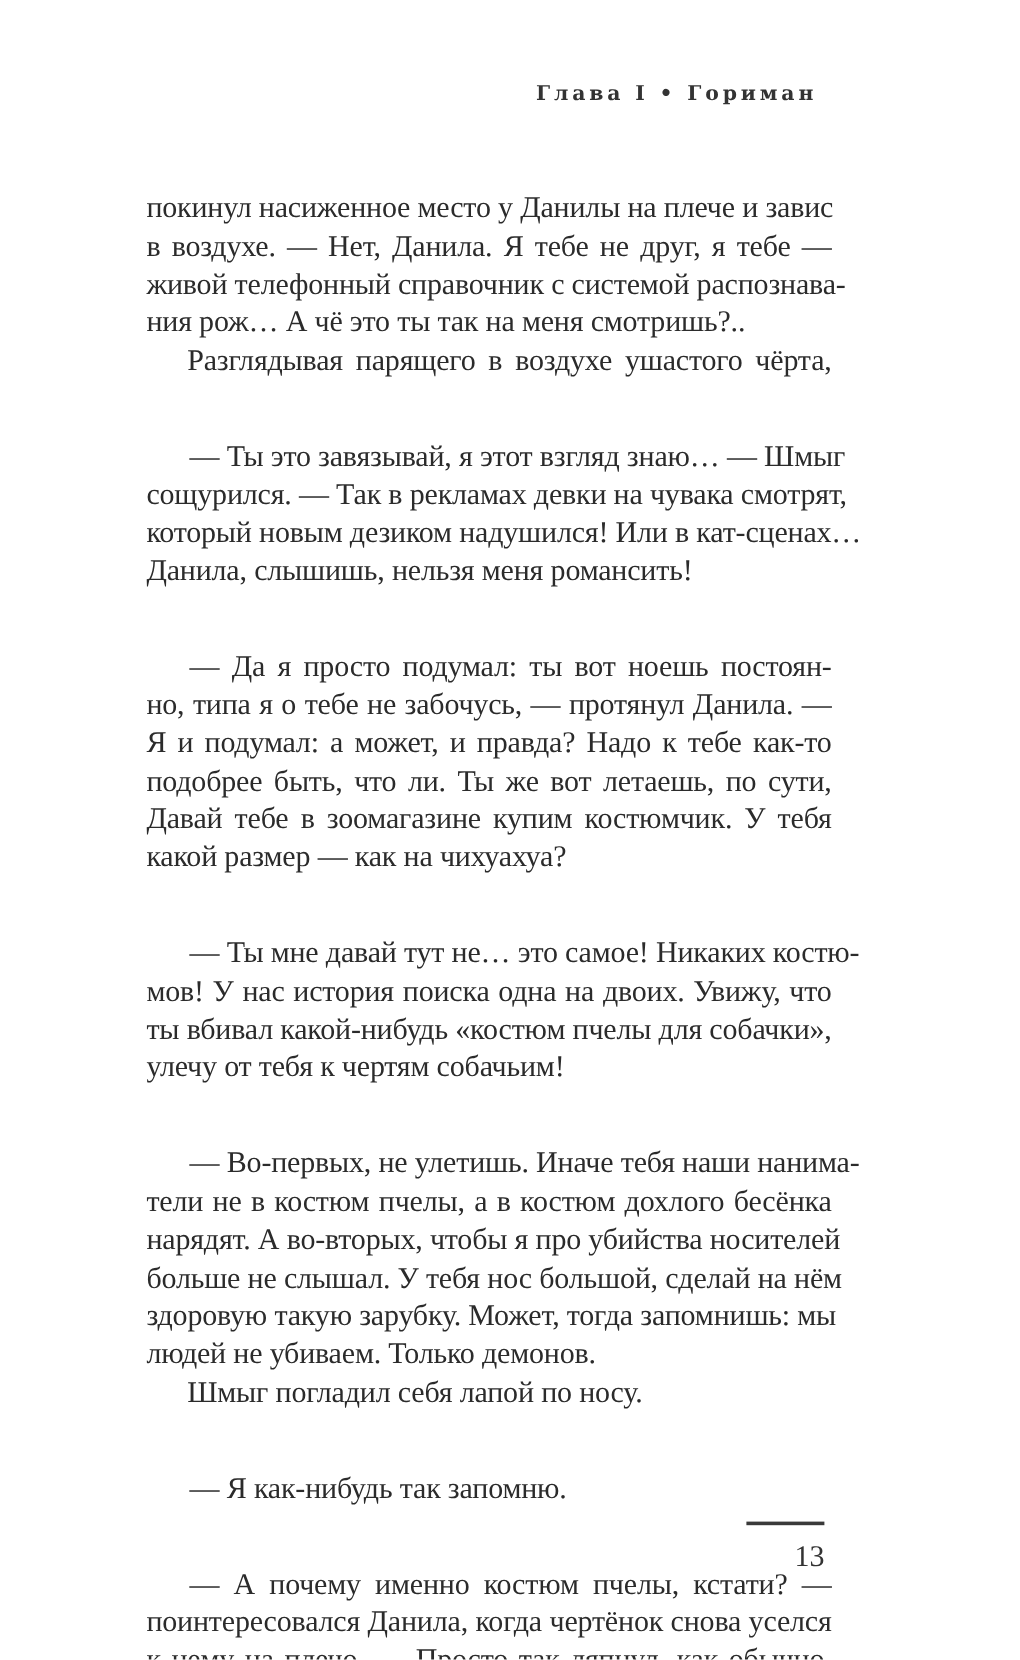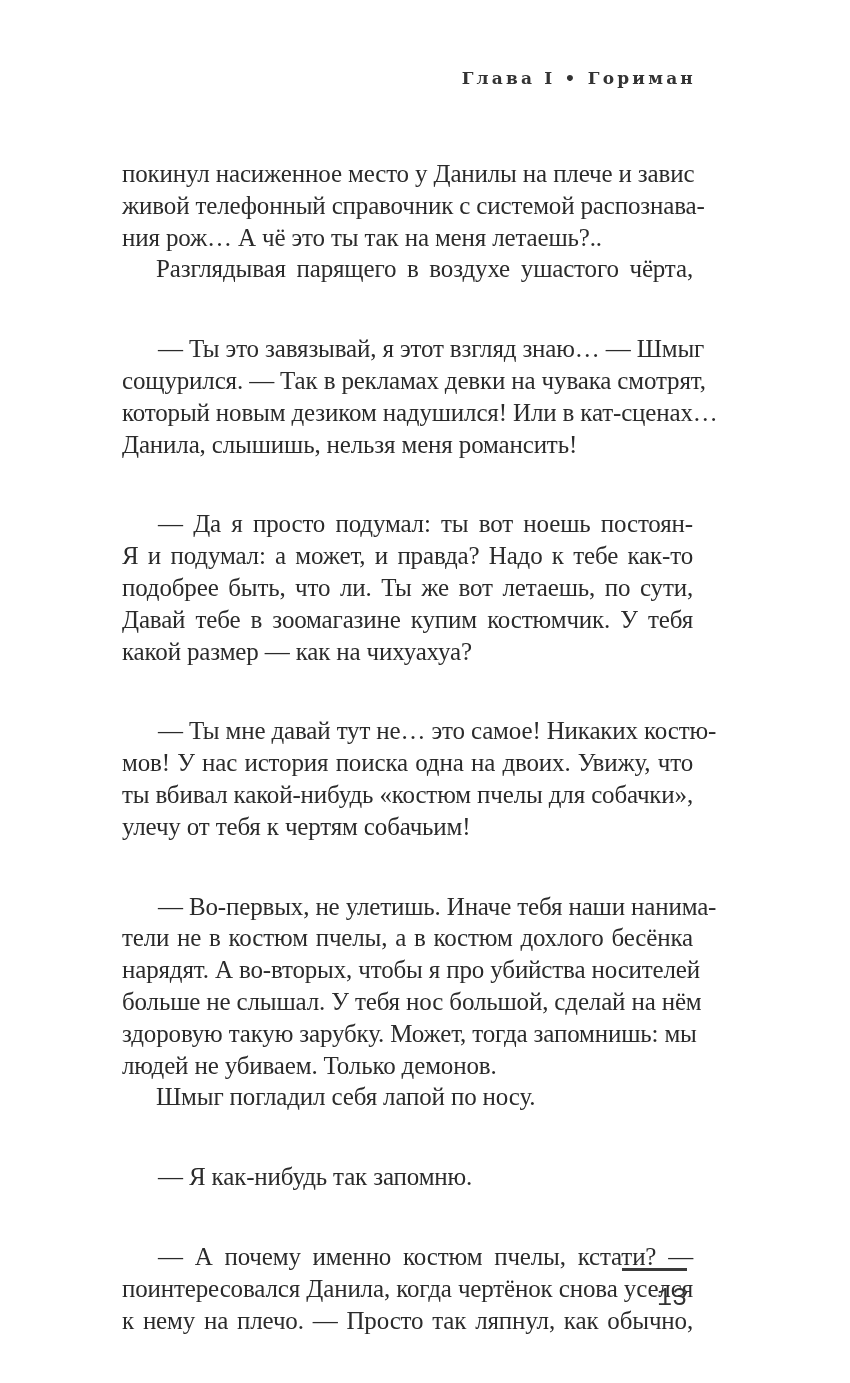--- a/index.html
+++ b/index.html
@@ -6,21 +6,21 @@
   body {
     width: 850px; height: 1383px;
     background: #ffffff;
     position: relative;
     overflow: hidden;
     font-family: "Liberation Serif", "DejaVu Serif", serif;
     color: #2b2b2b;
   }
   .running-head {
     position: absolute;
-    right: 154px;
+    right: 169px;
     top: 68px;
     font-family: "DejaVu Serif", "Liberation Serif", serif;
     font-weight: bold;
     font-size: 17px;
     letter-spacing: 3.2px;
     color: #333333;
     white-space: nowrap;
   }
   .text-block {
     position: absolute;
@@ -45,40 +45,42 @@
     left: 622px;
     top: 1268px;
     width: 65px;
     height: 3px;
     background: #3a3a3a;
   }
   .folio {
     position: absolute;
     right: 163px;
     top: 1284px;
-    font-family: Liberation Mono, monospace;
+    font-family: Liberation Serif, serif;
     font-size: 25px;
     color: #333333;
   }
 </style>
 </head>
 <body>
 
 <div class="running-head">Глава I • Гориман</div>
 
 <div class="text-block">
   <div class="line">покинул насиженное место у Данилы на плече и завис</div>
+  <div class="line">в воздухе. — Нет, Данила. Я тебе не друг, я тебе —</div>
   <div class="line">живой телефонный справочник с системой распознава-</div>
-  <div class="line last">ния рож… А чё это ты так на меня летаешь?..</div>
+  <div class="line last">ния рож… А чё это ты так на меня смотришь?..</div>
   <div class="line indent">Разглядывая парящего в воздухе ушастого чёрта,</div>
   <div class="line indent-small">— Ты это завязывай, я этот взгляд знаю… — Шмыг</div>
   <div class="line">сощурился. — Так в рекламах девки на чувака смотрят,</div>
   <div class="line">который новым дезиком надушился! Или в кат-сценах…</div>
   <div class="line last">Данила, слышишь, нельзя меня романсить!</div>
   <div class="line indent-small">— Да я просто подумал: ты вот ноешь постоян-</div>
+  <div class="line">но, типа я о тебе не забочусь, — протянул Данила. —</div>
   <div class="line">Я и подумал: а может, и правда? Надо к тебе как-то</div>
   <div class="line">подобрее быть, что ли. Ты же вот летаешь, по сути,</div>
   <div class="line">Давай тебе в зоомагазине купим костюмчик. У тебя</div>
   <div class="line last">какой размер — как на чихуахуа?</div>
   <div class="line indent-small">— Ты мне давай тут не… это самое! Никаких костю-</div>
   <div class="line">мов! У нас история поиска одна на двоих. Увижу, что</div>
   <div class="line">ты вбивал какой-нибудь «костюм пчелы для собачки»,</div>
   <div class="line last">улечу от тебя к чертям собачьим!</div>
   <div class="line indent-small">— Во-первых, не улетишь. Иначе тебя наши нанима-</div>
   <div class="line">тели не в костюм пчелы, а в костюм дохлого бесёнка</div>

